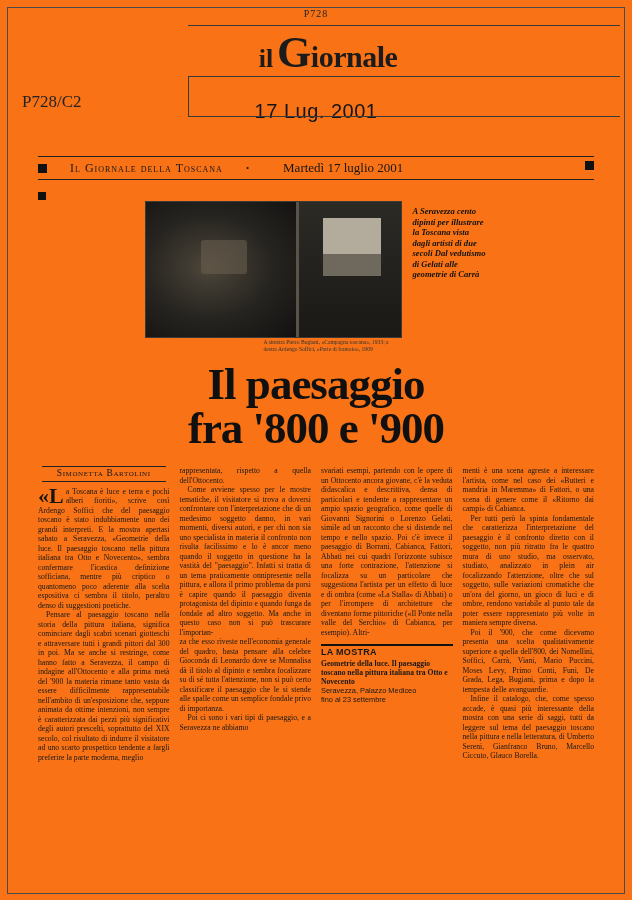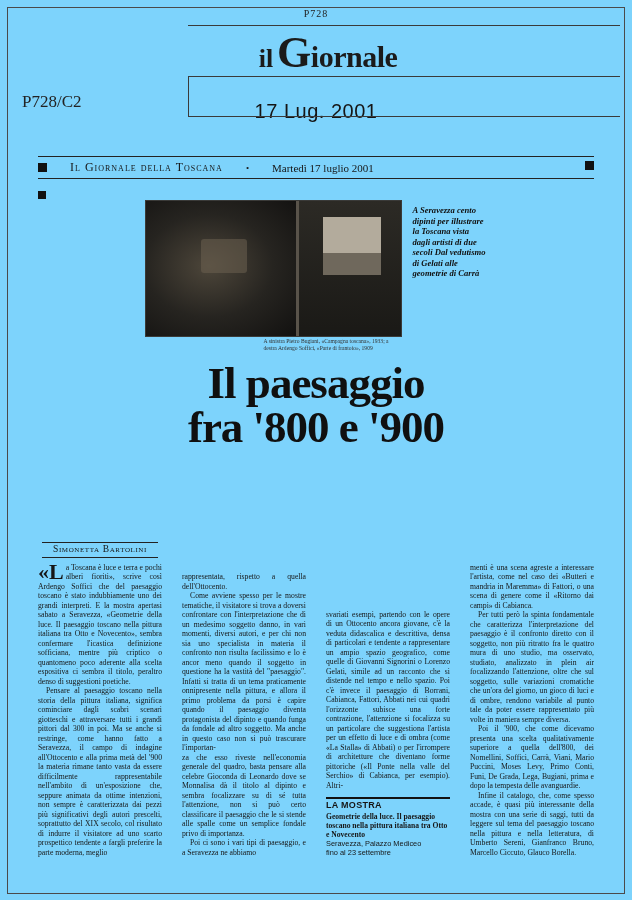--- a/index.html
+++ b/index.html
@@ -6,21 +6,21 @@
   body{
     width:632px;height:900px;
     background:#d8d6d2;
     font-family:"Liberation Serif", serif;
     color:#1b1b1b;
     overflow:hidden;
   }
   .page{
     position:relative;
     width:632px;height:900px;
-    background:#7dd3fc;
+    background:#f97316;
     box-sizing:border-box;
   }
   .frame{
     position:absolute;left:7px;top:7px;right:7px;bottom:6px;
     border:1px solid #4a4a4a;
     pointer-events:none;
   }
   
   .header{position:relative;height:120px;}
   .top-code{
@@ -46,21 +46,21 @@
   .code-left{position:absolute;top:92px;left:22px;font-size:17px;color:#222;}
   
   .section-bar{
     margin:36px 38px 0 38px;
     border-top:1px solid #222;border-bottom:1px solid #222;
     padding:3px 0;display:flex;align-items:center;gap:23px;position:relative;
   }
   .sq{width:9px;height:9px;background:#111;flex:0 0 auto;}
   .sq-right{position:absolute;right:0;top:4px;}
   .section-title{font-variant:small-caps;font-size:12px;letter-spacing:1px;color:#161616;}
-  .section-date{font-size:11px;color:#161616;}
+  .section-date{font-size:13px;color:#161616;margin-left:11px;}
   .bullet{font-size:9px;}
   .mini-square{width:8px;height:8px;background:#111;margin:12px 0 0 38px;}
   
   .photo-row{display:flex;justify-content:center;align-items:flex-start;gap:12px;margin-top:2px;}
   .photo-wrap{width:255px;}
   .photo{
     position:relative;width:255px;height:135px;background:#131210;overflow:hidden;
     outline:1px solid #3a3a38;
   }
   .p-left{
@@ -86,21 +86,21 @@
     padding-left:118px;margin-top:2px;width:255px;box-sizing:border-box;
   }
   
   .headline{
     text-align:center;margin-top:10px;
     font-weight:bold;font-size:45px;line-height:0.98;
     letter-spacing:-1px;color:#101010;
   }
   
   .body-cols{
-    display:flex;gap:20px;margin:16px 38px 0 38px;height:392px;overflow:hidden;align-items:flex-end;
+    display:flex;gap:10px;margin:16px 38px 0 38px;height:392px;overflow:hidden;
   }
   .col{flex:1;text-align:justify;font-size:7.7px;line-height:9.5px;color:#161616;}
   .col p{margin:0;text-indent:8px;}
   .col p.noindent{text-indent:0;}
   .byline{
     text-align:center;font-variant:small-caps;font-size:9.5px;letter-spacing:0.6px;
     border-top:1px solid #222;border-bottom:1px solid #222;
     padding:2px 0;margin:0 4px 5px 4px;
   }
   .dropcap{

